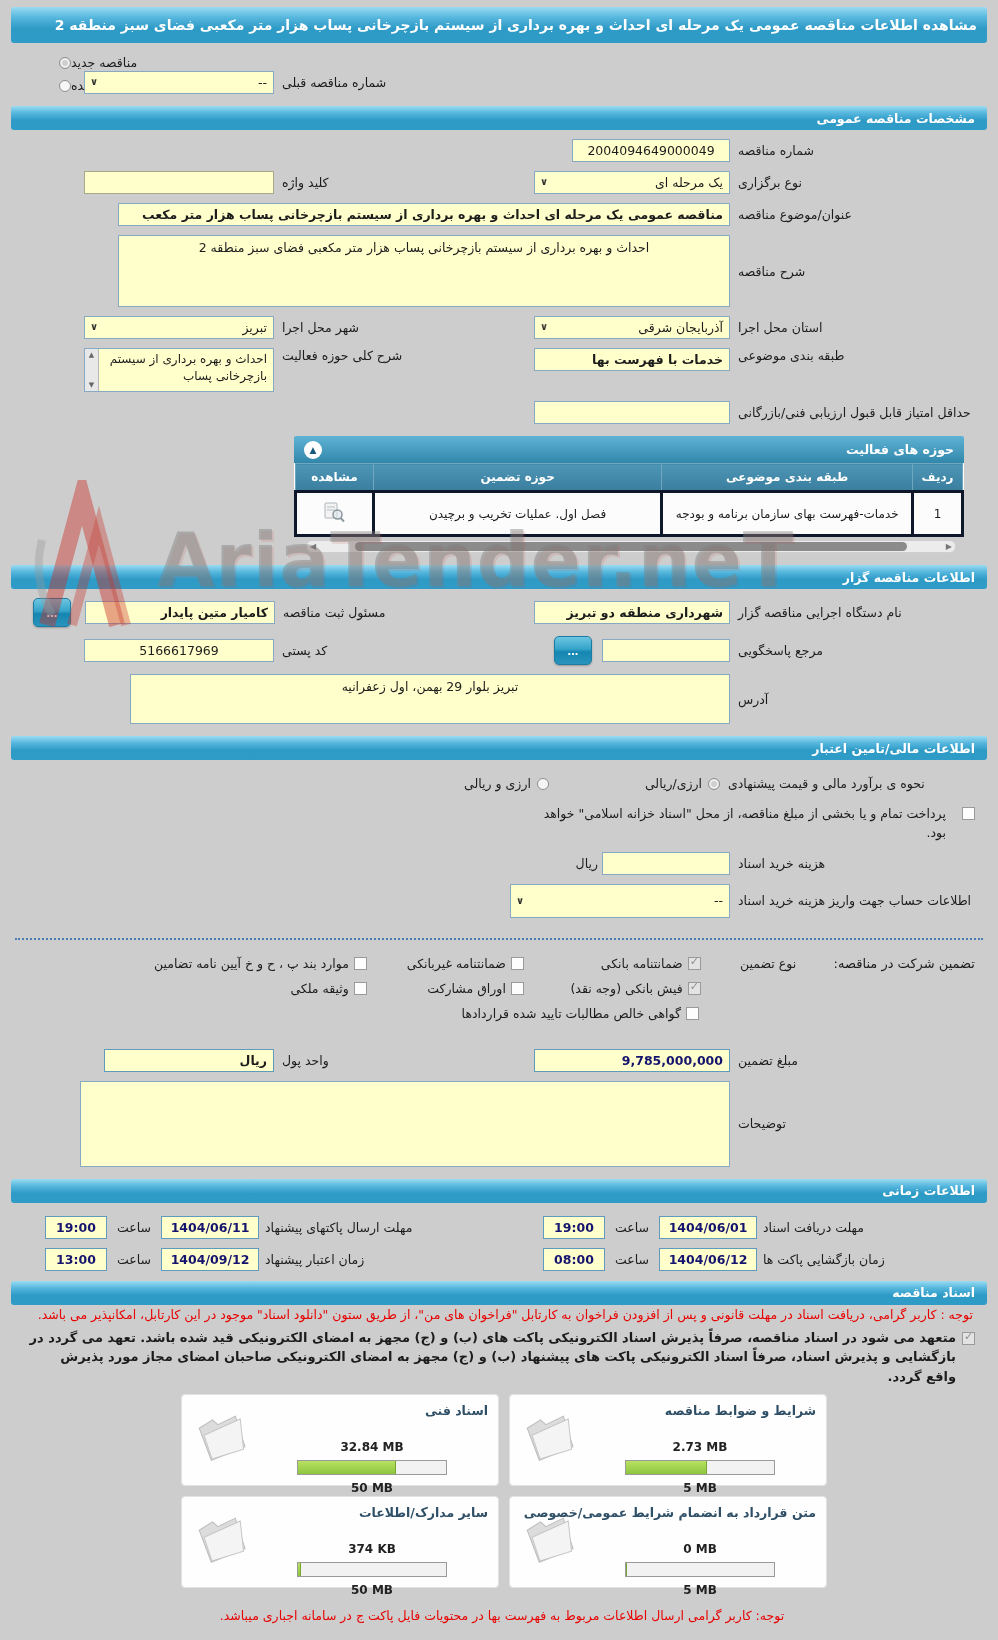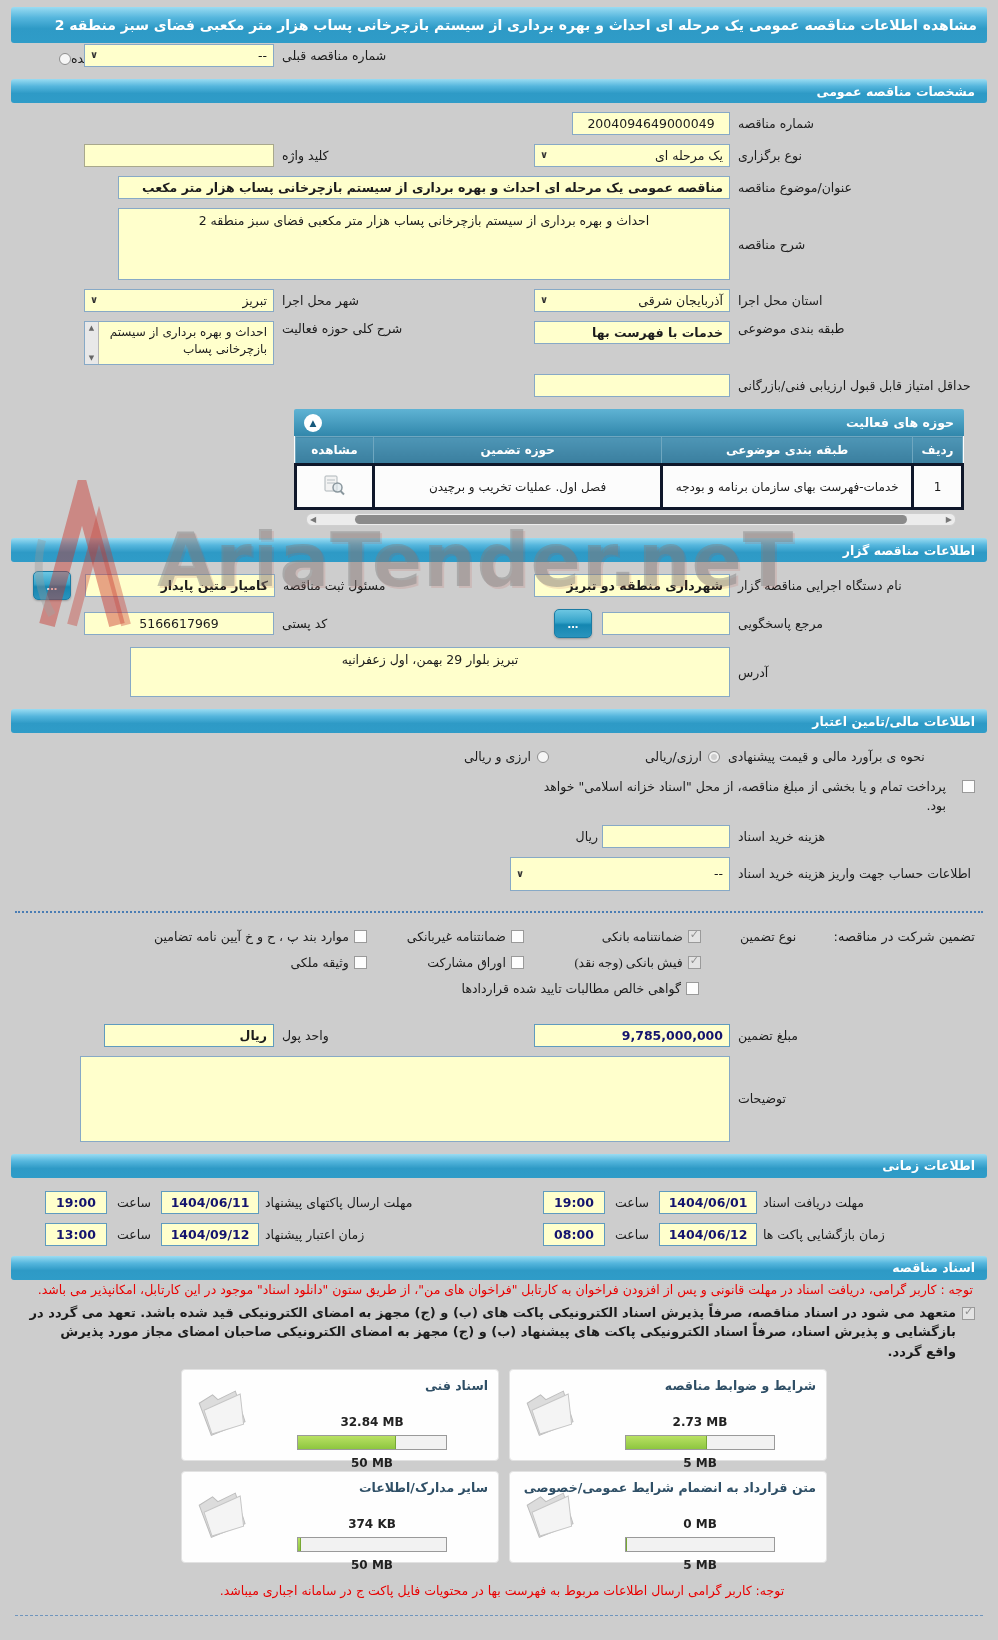--- a/index.html
+++ b/index.html
@@ -104,40 +104,46 @@
   .tlbl2 { width:228px; display:flex; justify-content:flex-end; padding-left:6px; }
   .dbox { width:98px; justify-content:center; border-color:#5f9bbf; }
   .hbox { width:62px; justify-content:center; border-color:#5f9bbf; }
   .hourlbl { margin:0 10px; }
 
   
   .g-line { display:flex; direction:rtl; align-items:center; padding:0 12px 0 18px; margin-top:10px; }
   .g-main { width:180px; display:flex; justify-content:flex-start; font-size:13px; }
   .g-type { width:96px; }
   .opt { display:flex; direction:rtl; align-items:center; gap:5px; }
-  .opt-c1 { width:178px;font-family:Liberation Serif, serif; } .opt-c2 { width:158px; } .opt-c3 { width:340px; }
+  .opt-c1 { width:178px; } .opt-c2 { width:158px; } .opt-c3 { width:340px; }
   .g-ind { width:276px; }
 
   
   .wm { position:absolute; top:468px; left:16px; width:950px; height:170px;
     pointer-events:none; z-index:40; direction:ltr; display:flex; align-items:center; opacity:.8; }
   .wm-text { font-size:74px; font-weight:bold; color:rgba(125,125,125,.55);
     letter-spacing:1px; text-shadow:2px 2px 0 rgba(190,70,60,.18); white-space:nowrap; }
 
   .scrollmini { display:flex; flex-direction:column; justify-content:space-between;
     width:14px; background:#e8e8e8; border-right:1px solid #b7b7b7; align-self:stretch;
     align-items:center; font-size:7px; color:#666; padding:2px 0; }
 </style>
 </head>
 <body>
 
 <div class="page">
 
   <div class="bar titlebar">مشاهده اطلاعات مناقصه عمومی یک مرحله ای احداث و بهره برداری از سیستم بازچرخانی پساب هزار متر مکعبی فضای سبز منطقه 2</div>
 
+  <div class="row" style="margin-top:12px;">
+    <span class="spacer"></span>
+    <span style="padding-right:6px;">مناقصه جدید</span>
+    <span class="rd on"></span>
+    <span style="width:30px;"></span>
+  </div>
   <div class="row" style="margin-top:8px;">
     <span class="spacer"></span>
     <span style="padding-right:6px;">مناقصه تجدید شده</span>
     <span class="rd"></span>
     <span style="width:30px;"></span>
   </div>
   <div class="row" style="margin-top:-22px;">
     <span class="spacer"></span>
     <span class="lbl2">شماره مناقصه قبلی</span>
     <span class="fld dd w190">

